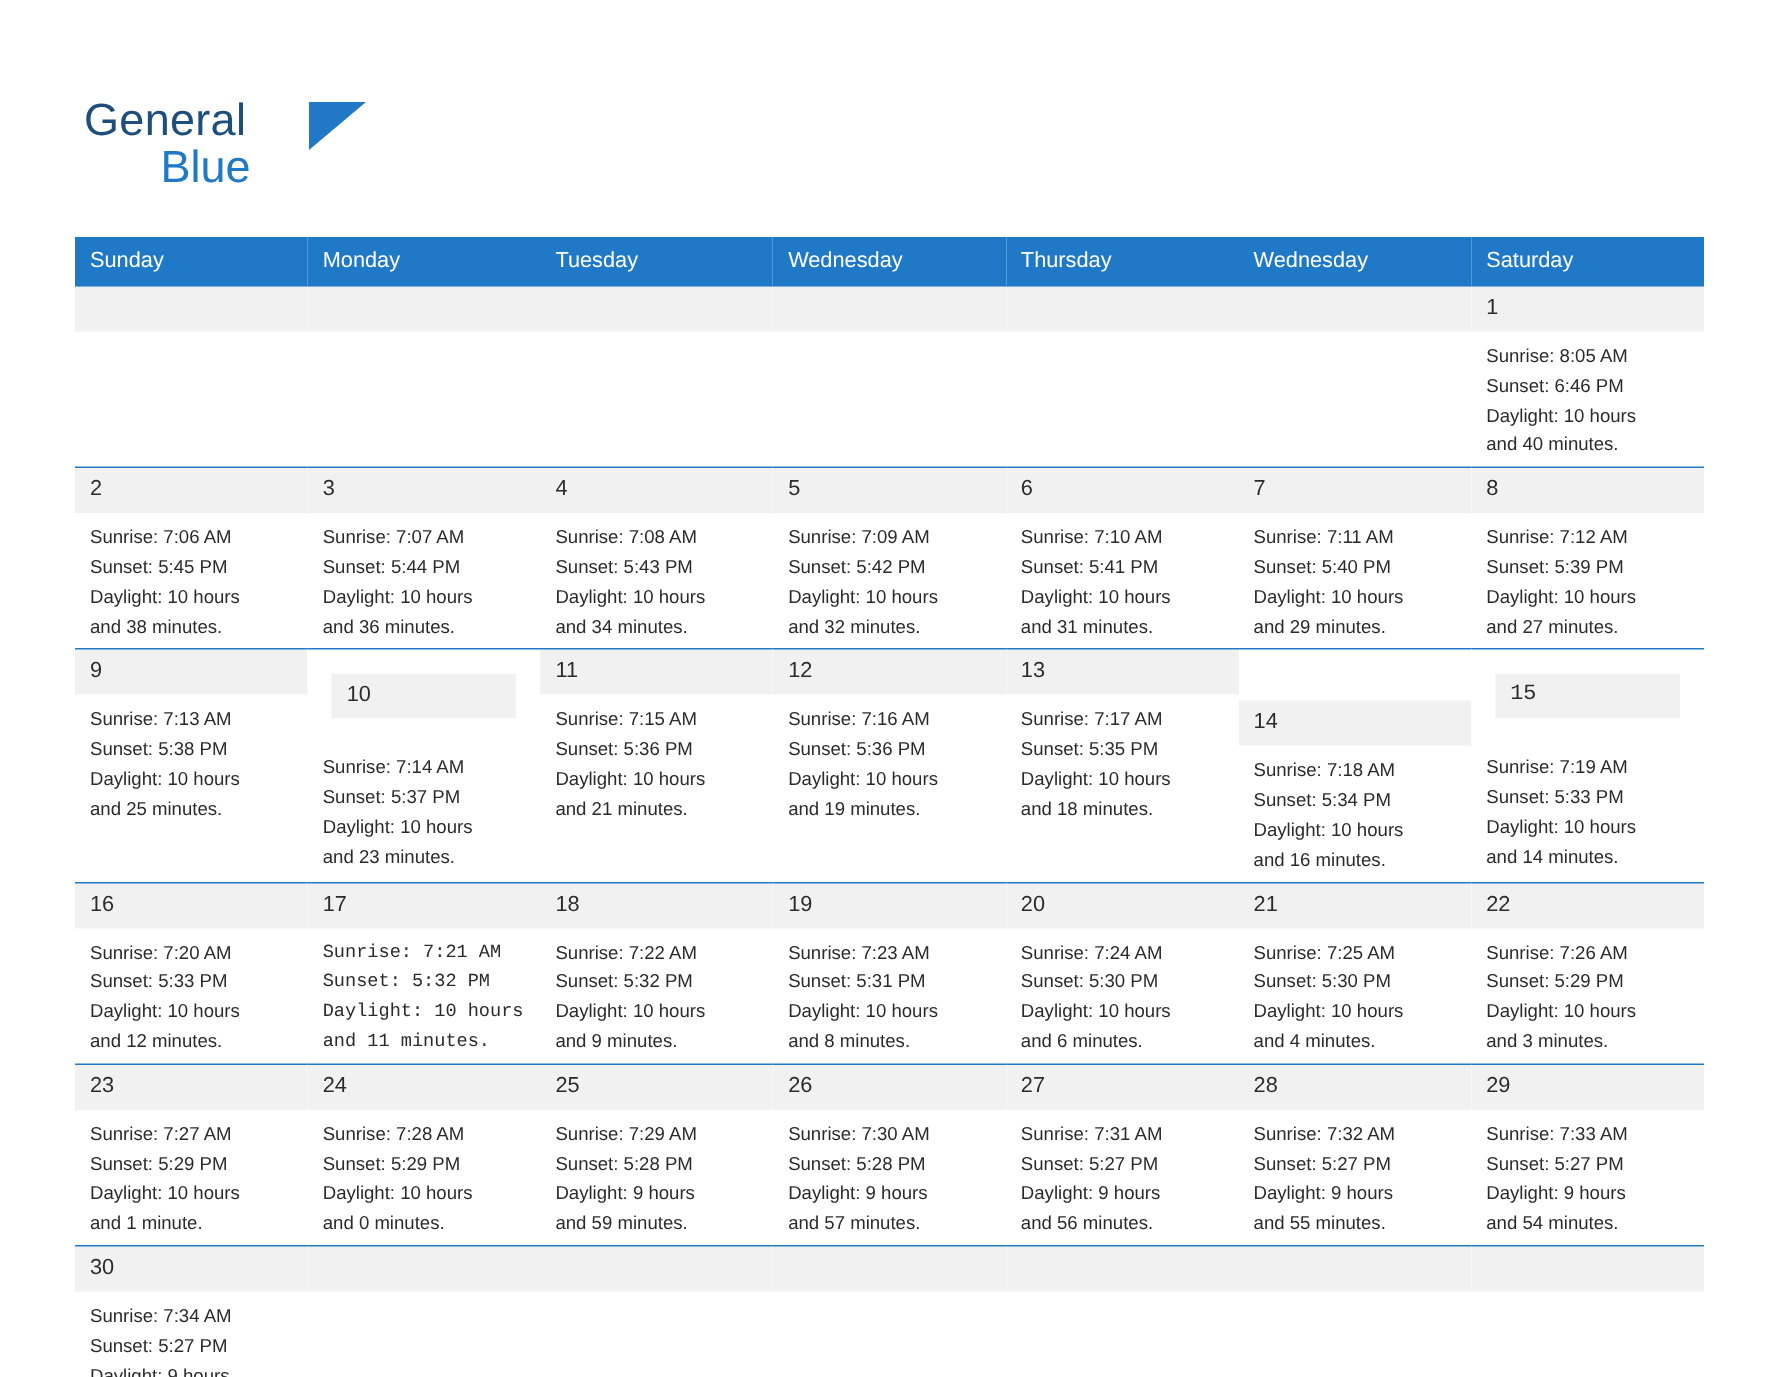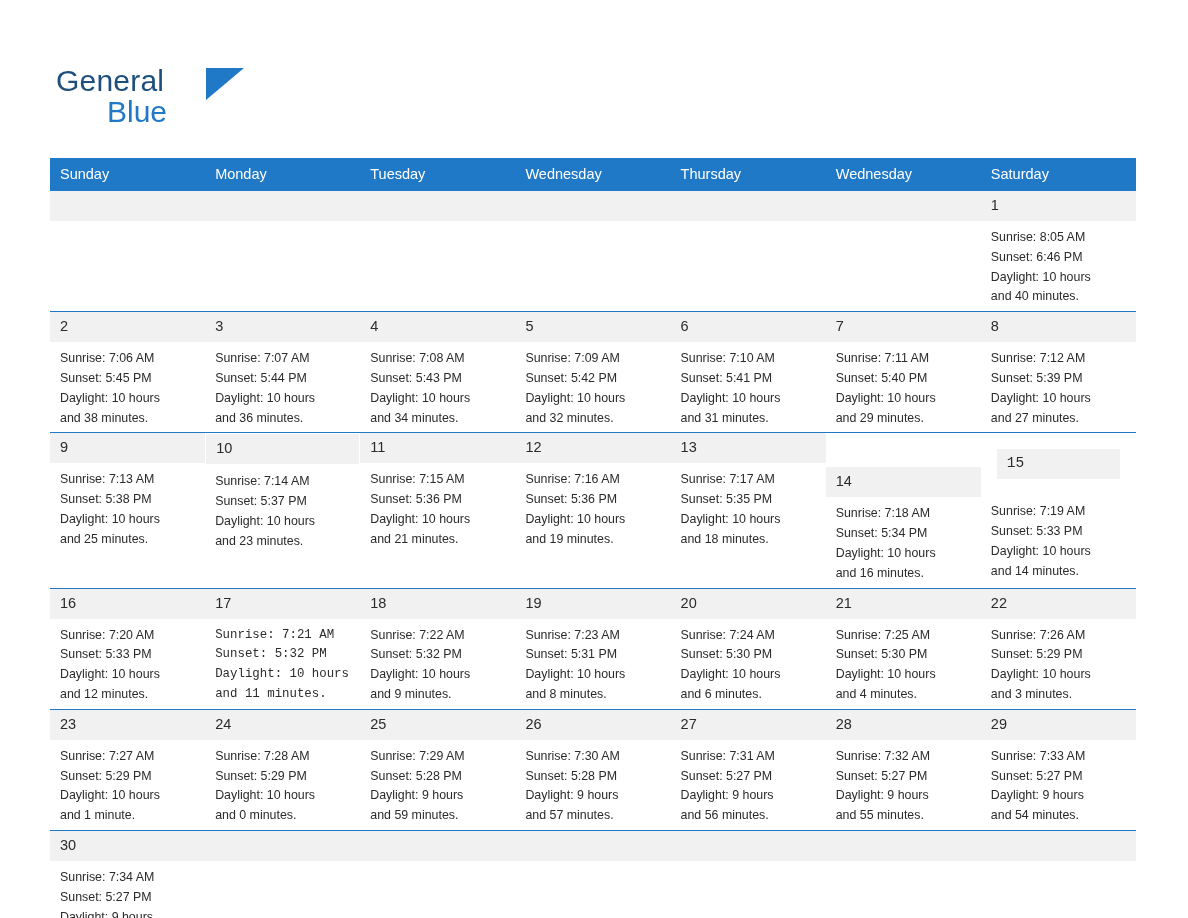--- a/index.html
+++ b/index.html
@@ -279,21 +279,21 @@
               <div class="info" style="padding: 7px 8px 4px 10px;">
                 <div>Sunrise: 7:13 AM</div>
                 <div>Sunset: 5:38 PM</div>
                 <div>Daylight: 10 hours</div>
                 <div>and 25 minutes.</div>
               </div>
             </div>
           </td>
           <td>
             <div class="cell-inner" style="padding: 0px;">
-              <div class="daynum shade-band" style="padding: 6px 0px 7px 10px; margin: 1px;">10</div>
+              <div class="daynum shade-band" style="padding: 6px 0px 7px 10px; margin: 16px;">10</div>
               <div class="info" style="padding: 7px 8px 4px 10px;">
                 <div>Sunrise: 7:14 AM</div>
                 <div>Sunset: 5:37 PM</div>
                 <div>Daylight: 10 hours</div>
                 <div>and 23 minutes.</div>
               </div>
             </div>
           </td>
           <td>
             <div class="cell-inner" style="padding: 0px;">

